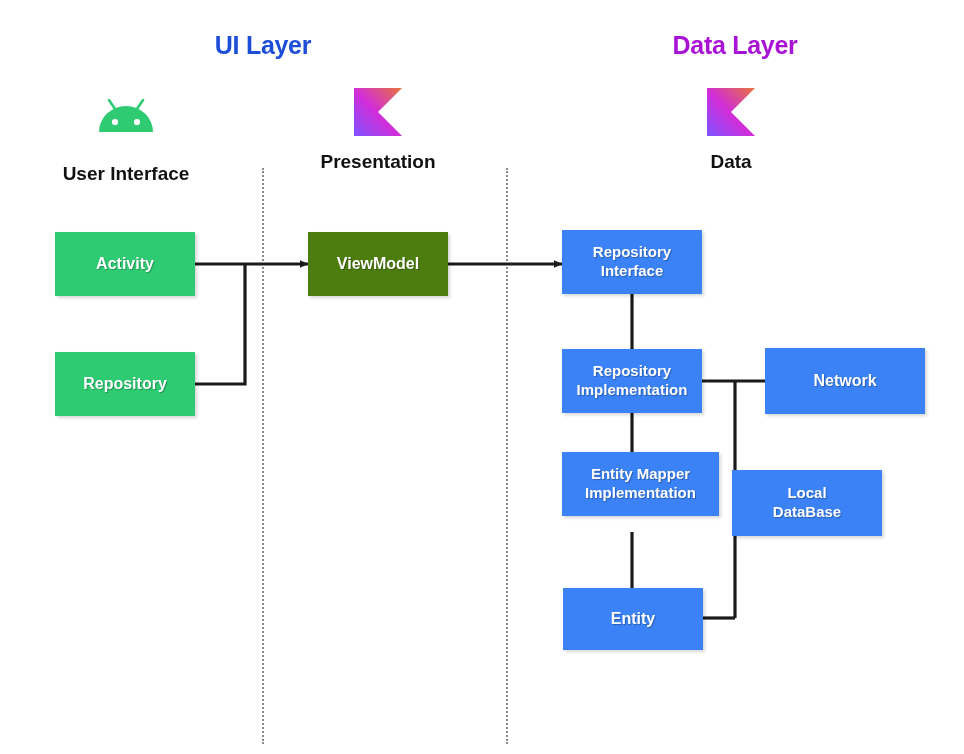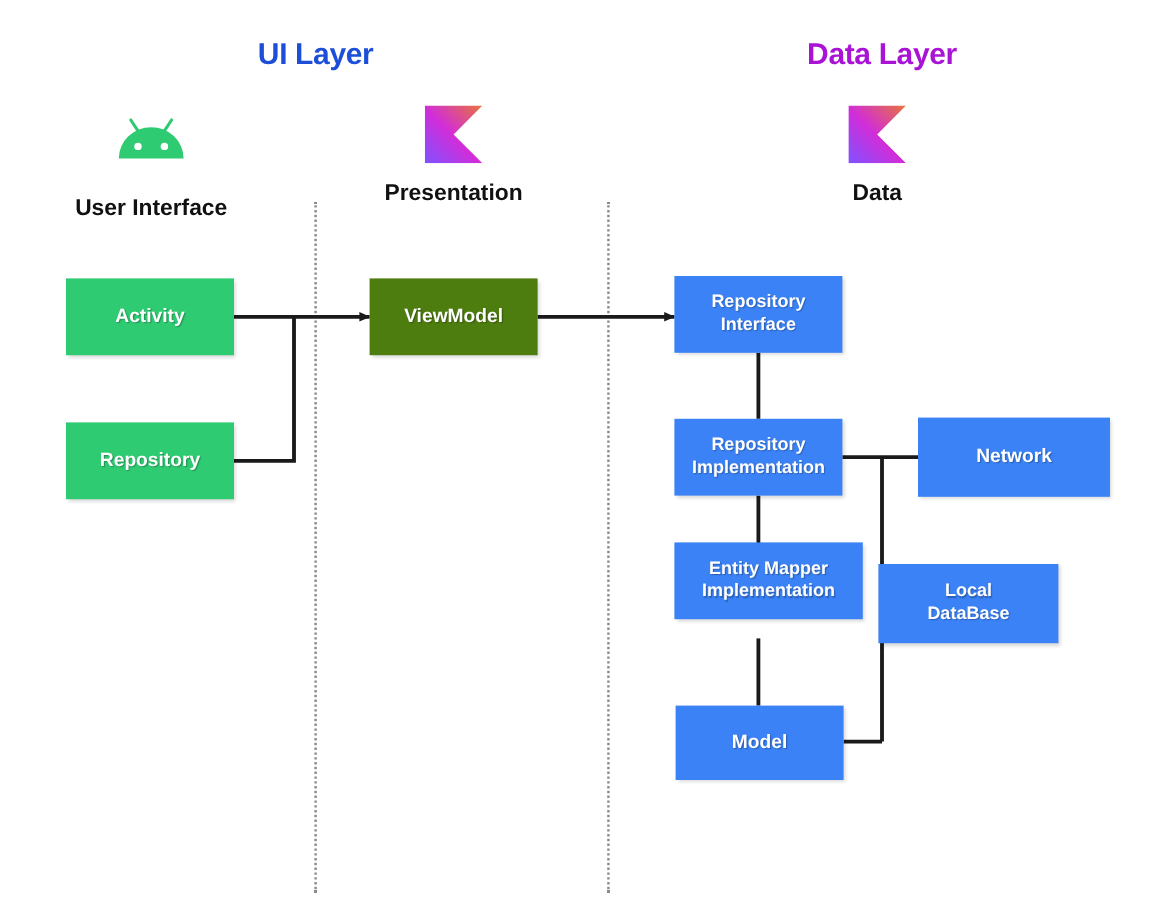--- a/index.html
+++ b/index.html
@@ -205,21 +205,21 @@
   </div>
   <div class="node purple" id="node-repo-implementation">
     <span class="node-label">Repository
 Implementation</span>
   </div>
   <div class="node purple" id="node-entity-mapper">
     <span class="node-label">Entity Mapper
 Implementation</span>
   </div>
   <div class="node purple" id="node-model">
-    <span class="node-label">Model</span>
+    <span class="node-label">Entity</span>
   </div>
   <div class="node purple" id="node-network">
     <span class="node-label">Network</span>
   </div>
   <div class="node purple" id="node-local-db">
     <span class="node-label">Local
 DataBase</span>
   </div>
 
 </div>

